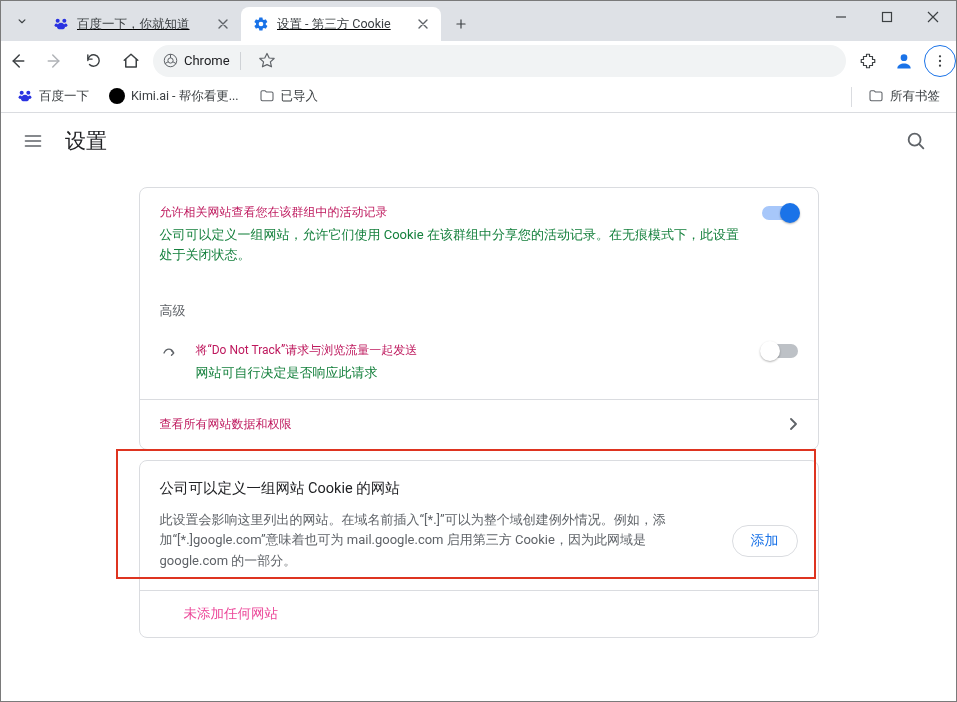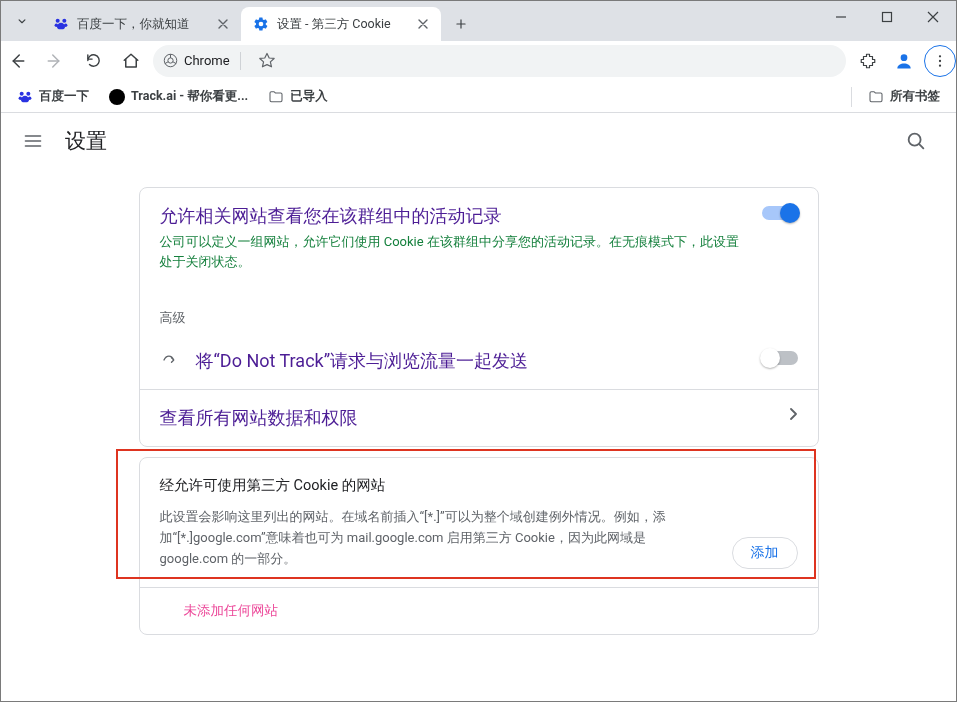--- a/index.html
+++ b/index.html
@@ -11,21 +11,21 @@
     --bookmark-bar:#f1f3f4;
     --chrometop:#dee1e6;
     --tab-active:#ffffff;
     --highlight-red:#de3420;
   }
   *{box-sizing:border-box;font-family:"Segoe UI",Roboto,Arial,"Microsoft YaHei",sans-serif;}
   html,body{margin:0;padding:0;width:957px;height:702px;overflow:hidden;background:#fff;}
   .window{width:957px;height:702px;border:1px solid #7a7a7a;display:flex;flex-direction:column;background:#fff;}
 
   
-  .tabstrip{height:40px;background:var(--chrometop);display:flex;align-items:flex-end;position:relative;}
+  .tabstrip{height:40px;background:var(--chrometop);display:flex;align-items:flex-end;position:relative;text-decoration:underline;}
   .expand-btn{width:34px;height:34px;display:flex;align-items:center;justify-content:center;color:#3c4043;border-radius:6px;margin:3px 2px 3px 4px;}
   .expand-btn svg{width:14px;height:14px;}
   .tab{height:34px;display:flex;align-items:center;padding:0 10px 0 12px;min-width:200px;max-width:240px;border-radius:8px 8px 0 0;color:#3c4043;font-size:12.5px;position:relative;gap:8px;}
   .tab.active{background:var(--tab-active);}
   .tab .favicon{width:16px;height:16px;flex:0 0 16px;display:flex;align-items:center;justify-content:center;}
   .tab .title{flex:1;white-space:nowrap;overflow:hidden;text-overflow:ellipsis;}
   .tab .close{width:16px;height:16px;display:flex;align-items:center;justify-content:center;color:#5f6368;border-radius:50%;}
   .tab .close svg{width:10px;height:10px;}
   .newtab{width:28px;height:28px;margin:0 0 3px 6px;display:flex;align-items:center;justify-content:center;border-radius:50%;}
   .newtab svg{width:14px;height:14px;color:#3c4043;}
@@ -39,48 +39,48 @@
   .tb-btn.disabled{color:#b0b3b7;}
   .omnibox{flex:1;height:32px;border-radius:16px;background:#f1f3f4;display:flex;align-items:center;padding:0 6px 0 10px;gap:8px;color:#202124;font-size:14px;min-width:0;}
   .omnibox .chrome-chip{display:flex;align-items:center;gap:6px;background:transparent;font-size:13px;color:#202124;}
   .omnibox .chrome-chip .sep{width:1px;height:18px;background:#cfd2d6;margin:0 4px;}
   .omnibox input{flex:1;border:0;background:transparent;outline:none;font-size:14px;color:#202124;min-width:0;}
   .tb-rgroup{display:flex;align-items:center;gap:4px;}
   .menu-more{width:32px;height:32px;border:1.5px solid var(--blue);border-radius:50%;display:flex;align-items:center;justify-content:center;color:#3c4043;}
 
   
   .bookbar{height:32px;background:#fff;display:flex;align-items:center;padding:0 8px;gap:4px;font-size:12.5px;color:#3c4043;border-bottom:1px solid var(--border);}
-  .bk{display:flex;align-items:center;gap:6px;padding:4px 8px;border-radius:14px;white-space:nowrap;font-weight:bold;}
+  .bk{display:flex;gap:6px;padding:4px 8px;border-radius:14px;white-space:nowrap;}
   .bk .ico{width:16px;height:16px;display:flex;align-items:center;justify-content:center;}
   .bk-spacer{flex:1;}
   .bk-divider{width:1px;height:20px;background:var(--border);margin:0 4px;}
 
   
   .page{flex:1;display:flex;flex-direction:column;overflow:hidden;position:relative;}
   .settings-hdr{height:56px;display:flex;align-items:center;padding:0 20px;gap:20px;border-bottom:1px solid transparent;}
   .hamburger{width:24px;height:24px;display:flex;align-items:center;justify-content:center;color:#5f6368;}
   .settings-title{font-size:21px;color:#202124;}
   .settings-search{margin-left:auto;width:40px;height:40px;display:flex;align-items:center;justify-content:center;color:#5f6368;}
 
   .settings-body{flex:1;overflow:hidden;position:relative;}
   .settings-scroll{position:absolute;inset:0;overflow-y:scroll;padding-bottom:40px;}
   .card-wrap{max-width:680px;margin:0 auto;padding:0 0 0 0;}
   .card{border:1px solid var(--border);border-radius:8px;background:#fff;margin-top:10px;overflow:hidden;}
   .row{display:flex;align-items:flex-start;padding:16px 20px;gap:16px;}
   .row + .row{border-top:1px solid var(--border);gap:12px;}
   .row .lead-icon{width:20px;flex:0 0 20px;margin-top:2px;color:#5f6368;display:flex;justify-content:center;}
   .row .body{flex:1;min-width:0;}
-  .row .body .title{font-size:18px;color:#4c1d95;}
+  .row .body .title{font-size:12px;color:#be185d;}
   .row .body .sub{font-size:13px;color:#15803d;margin-top:4px;line-height:1.5;}
   .row .trail{flex:0 0 auto;display:flex;align-items:center;margin-top:2px;color:#5f6368;}
   .section-label{font-size:13px;color:#5f6368;padding:22px 20px 6px;font-family:Liberation Serif, serif;}
 
   .section-head{padding:18px 20px 4px;}
   .section-head .title{font-size:14.5px;color:#202124;}
-  .section-desc{padding:8px 20px 18px;display:flex;gap:20px;align-items:flex-end;}
+  .section-desc{padding:8px 20px 18px;display:flex;gap:20px;align-items:center;}
   .section-desc .txt{flex:1;font-size:13px;color:#5f6368;line-height:1.6;}
   .add-btn{border:1px solid var(--border);color:var(--blue);background:#fff;border-radius:18px;padding:6px 18px;font-size:14px;cursor:pointer;white-space:nowrap;}
 
   .empty-row{padding:14px 20px 14px 44px;font-size:13.5px;color:#ec4899;border-top:1px solid var(--border);}
 
   
   .toggle{width:36px;height:14px;background:#a7c7fa;border-radius:7px;position:relative;}
   .toggle::after{content:"";position:absolute;width:20px;height:20px;background:#1a73e8;border-radius:50%;top:-3px;right:-2px;box-shadow:0 1px 2px rgba(0,0,0,.3);}
   .toggle.off{background:#bdc1c6;}
   .toggle.off::after{background:#fff;left:-2px;right:auto;}
@@ -244,21 +244,21 @@
             <circle cx="19" cy="14" r="2.6"></circle>
             <path d="M12 10c-3 0-6 3-6 6 0 2 1 4 6 4s6-2 6-4c0-3-3-6-6-6z"></path>
           </svg>
       </span>
       <span>百度一下</span>
     </div>
     <div class="bk">
       <span class="ico">
           <span class="kimi-face"></span>
         </span>
-      <span>Track.ai - 帮你看更...</span>
+      <span>Kimi.ai - 帮你看更...</span>
     </div>
     <div class="bk">
       <span class="ico">
         <svg viewBox="0 0 24 24" width="16" height="16">
             <path d="M3 6a2 2 0 0 1 2-2h4l2 2h8a2 2 0 0 1 2 2v9a2 2 0 0 1-2 2H5a2 2 0 0 1-2-2z" fill="none" stroke="#5f6368" stroke-width="1.6"></path>
           </svg>
       </span>
       <span>已导入</span>
     </div>
     <div class="bk-spacer"></div>
@@ -309,20 +309,21 @@
             <div class="section-label">高级</div>
 
             <div class="row" style="border-top:none;">
               <div class="lead-icon">
                 <svg viewBox="0 0 24 24" width="18" height="18">
                     <path d="M4 12c3-7 10-7 13 0m0 0l-3-3m3 3l-3 3" fill="none" stroke="#5f6368" stroke-width="1.8" stroke-linecap="round" stroke-linejoin="round"></path>
                   </svg>
               </div>
               <div class="body">
                 <div class="title">将“Do Not Track”请求与浏览流量一起发送</div>
+                <div class="sub">网站可自行决定是否响应此请求</div>
               </div>
               <div class="trail">
                 <div class="toggle off"></div>
               </div>
             </div>
 
             <div class="row">
               <div class="body">
                 <div class="title">查看所有网站数据和权限</div>
               </div>
@@ -330,21 +331,21 @@
                 <svg viewBox="0 0 8 12">
                     <path d="M1 1l5 5-5 5" fill="none" stroke="#5f6368" stroke-width="1.8" stroke-linecap="round" stroke-linejoin="round"></path>
                   </svg>
               </div>
             </div>
 
           </div>
 
           <div class="card">
             <div class="section-head">
-              <div class="title">经允许可使用第三方 Cookie 的网站</div>
+              <div class="title">公司可以定义一组网站 Cookie 的网站</div>
             </div>
             <div class="section-desc">
               <div class="txt">此设置会影响这里列出的网站。在域名前插入“[*.]”可以为整个域创建例外情况。例如，添加“[*.]google.com”意味着也可为 mail.google.com 启用第三方 Cookie，因为此网域是 google.com 的一部分。</div>
               <button class="add-btn">添加</button>
             </div>
             <div class="empty-row">未添加任何网站</div>
           </div>
 
           <div style="height:420px"></div>
         </div>

